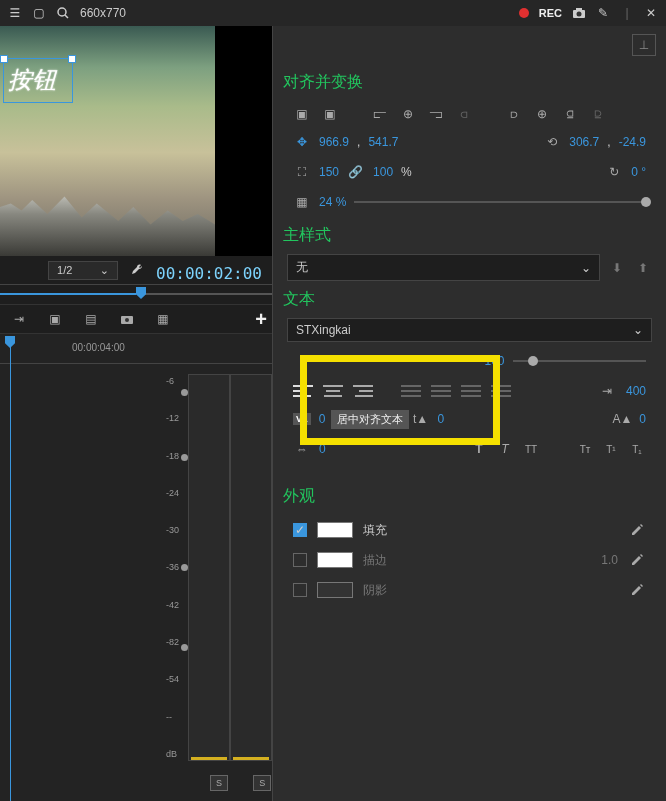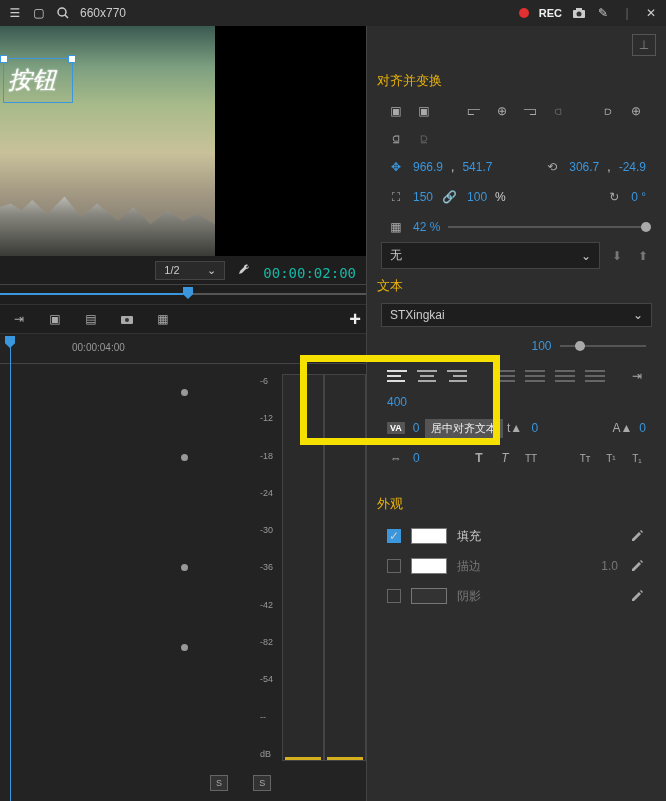--- a/index.html
+++ b/index.html
@@ -4,32 +4,32 @@
 <style>
 *{margin:0;padding:0;box-sizing:border-box;font-family:"Segoe UI",Arial,sans-serif;}
 body{background:#1b1b1b;color:#ccc;font-size:12px;width:666px;height:801px;overflow:hidden;position:relative;}
 .titlebar{height:26px;background:#262626;display:flex;align-items:center;padding:0 8px;justify-content:space-between;}
 .tb-left{display:flex;align-items:center;gap:10px;}
 .tb-right{display:flex;align-items:center;gap:10px;}
 .ico{width:14px;height:14px;display:inline-flex;align-items:center;justify-content:center;color:#ccc;}
 .rec-dot{width:10px;height:10px;background:#e03030;border-radius:50%;}
 .rec-text{color:#eee;font-weight:bold;font-size:11px;}
 .main{display:flex;height:775px;}
-.left-col{width:366px;background:#1e1e1e;display:flex;flex-direction:column;}
+.left-col{width:272px;background:#1e1e1e;display:flex;flex-direction:column;}
 .preview{height:230px;background:#000;position:relative;}
 .sky{position:absolute;left:0;top:0;width:215px;height:230px;background:linear-gradient(180deg,#3a5a52 0%,#7da080 18%,#a9bb8a 35%,#c8c19a 55%,#9e9480 75%,#6b6860 100%);}
 .mountains{position:absolute;left:0;top:160px;width:215px;height:70px;background:linear-gradient(180deg,#d8d8d0 0%,#888880 40%,#3a3a36 100%);clip-path:polygon(0 30%,5% 25%,10% 35%,15% 20%,22% 40%,30% 15%,38% 45%,45% 25%,55% 50%,62% 30%,70% 55%,78% 35%,85% 50%,92% 40%,100% 55%,100% 100%,0 100%);}
 .txt-box{position:absolute;left:3px;top:32px;width:70px;height:45px;border:1px solid #3a96dd;}
 .txt-box::before,.txt-box::after{content:"";position:absolute;width:6px;height:6px;background:#fff;border:1px solid #3a96dd;}
 .txt-box::before{left:-4px;top:-4px;}
 .txt-box::after{right:-4px;top:-4px;}
 .title-text{position:absolute;left:8px;top:38px;color:#fff;font-size:24px;font-family:"STXingkai",cursive;font-style:italic;text-shadow:0 0 2px #fff;}
 .preview-ctrl{height:28px;display:flex;align-items:center;justify-content:flex-end;gap:12px;padding:0 10px;}
 .dd{background:#2a2a2a;border:1px solid #444;padding:2px 8px;color:#ccc;font-size:11px;min-width:70px;display:flex;justify-content:space-between;align-items:center;margin-left:34px;}
-.timecode{color:#14b8a6;font-size:14px;font-family:monospace;margin-top:6px;}
+.timecode{color:#7dd3fc;font-size:16px;font-family:monospace;margin-top:6px;}
 .scrubber{height:20px;position:relative;border-top:1px solid #444;}
 .scrubber-track{position:absolute;top:8px;left:0;right:0;height:2px;background:#555;}
 .scrubber-track::before{content:"";position:absolute;left:0;width:50%;height:2px;background:#3a96dd;}
 .playhead{position:absolute;left:50%;top:2px;width:10px;height:12px;background:#3a96dd;clip-path:polygon(0 0,100% 0,100% 60%,50% 100%,0 60%);}
 .toolbar{height:30px;display:flex;align-items:center;padding:0 10px;gap:18px;border-top:1px solid #333;border-bottom:1px solid #333;position:relative;}
 .toolbar .plus{position:absolute;right:5px;color:#eee;font-size:20px;font-weight:bold;}
 .timeline{flex:1;display:flex;}
 .tl-left{width:210px;background:#232323;position:relative;}
 .tl-right{flex:1;background:#232323;position:relative;}
 .ruler{height:30px;position:relative;border-bottom:1px solid #444;}
@@ -38,21 +38,21 @@
 .playline{position:absolute;left:10px;top:12px;bottom:0;width:1px;background:#3a96dd;}
 .keyframe{width:7px;height:7px;background:#999;border-radius:50%;position:absolute;}
 .tl-bottom{position:absolute;bottom:10px;left:0;right:0;}
 .s-btn{display:inline-block;width:18px;height:16px;border:1px solid #666;background:#333;text-align:center;line-height:14px;font-size:9px;color:#aaa;}
 .audio-meter{position:absolute;right:0;top:40px;bottom:40px;width:110px;display:flex;}
 .meter-bar{width:50px;height:100%;background:#2a2a2a;border:1px solid #444;position:relative;}
 .meter-bar::after{content:"";position:absolute;bottom:0;left:2px;right:2px;height:3px;background:#d4b020;}
 .db-scale{width:30px;display:flex;flex-direction:column;justify-content:space-between;padding:2px 0 2px 4px;}
 .db-scale span{font-size:9px;color:#999;}
 .right-col{flex:1;background:#2d2d2d;border-left:1px solid #444;padding:8px 10px;overflow:hidden;}
-.section-hdr{color:#eab308;font-size:13px;padding:8px 0;}
+.section-hdr{color:#22c55e;font-size:16px;padding:8px 0;}
 .icon-row{display:flex;gap:10px;padding:4px 10px;align-items:center;flex-wrap:wrap;}
 .tool-ico{width:18px;height:18px;display:inline-flex;align-items:center;justify-content:center;color:#aaa;}
 .val-row{display:flex;gap:8px;padding:6px 10px;align-items:center;font-size:12px;}
 .blue{color:#3a96dd;}
 .slider-track{flex:1;height:2px;background:#555;position:relative;min-width:60px;}
 .slider-thumb{position:absolute;width:10px;height:10px;background:#aaa;border-radius:50%;top:-4px;}
 .select{background:#1e1e1e;border:1px solid #444;padding:4px 8px;color:#ccc;width:100%;display:flex;justify-content:space-between;align-items:center;font-size:12px;}
 .highlight-box{position:absolute;border:7px solid #f5e000;pointer-events:none;z-index:100;}
 .align-btn{width:20px;height:16px;display:inline-flex;flex-direction:column;justify-content:space-around;}
 .align-btn span{height:2px;background:#aaa;}
@@ -210,26 +210,27 @@
       <span class="blue">150</span>
       <span class="tool-ico">🔗</span>
       <span class="blue">100</span>
       <span>%</span>
       <span class="spacer"></span>
       <span class="tool-ico">↻</span>
       <span class="blue">0 °</span>
     </div>
     <div class="val-row">
       <span class="tool-ico">▦</span>
-      <span class="blue">42 %</span>
+      <span class="blue">24 %</span>
       <div class="slider-track">
         <div class="slider-thumb" style="right:-5px;"></div>
       </div>
     </div>
 
+    <div class="section-hdr">主样式</div>
     <div style="display:flex;gap:8px;align-items:center;padding:0 4px;">
       <div class="select" style="flex:1;">
         <span>无</span>
         <span>⌄</span>
       </div>
       <span class="tool-ico" style="color:#777;">⬇</span>
       <span class="tool-ico" style="color:#777;">⬆</span>
     </div>
 
     <div class="section-hdr">文本</div>

